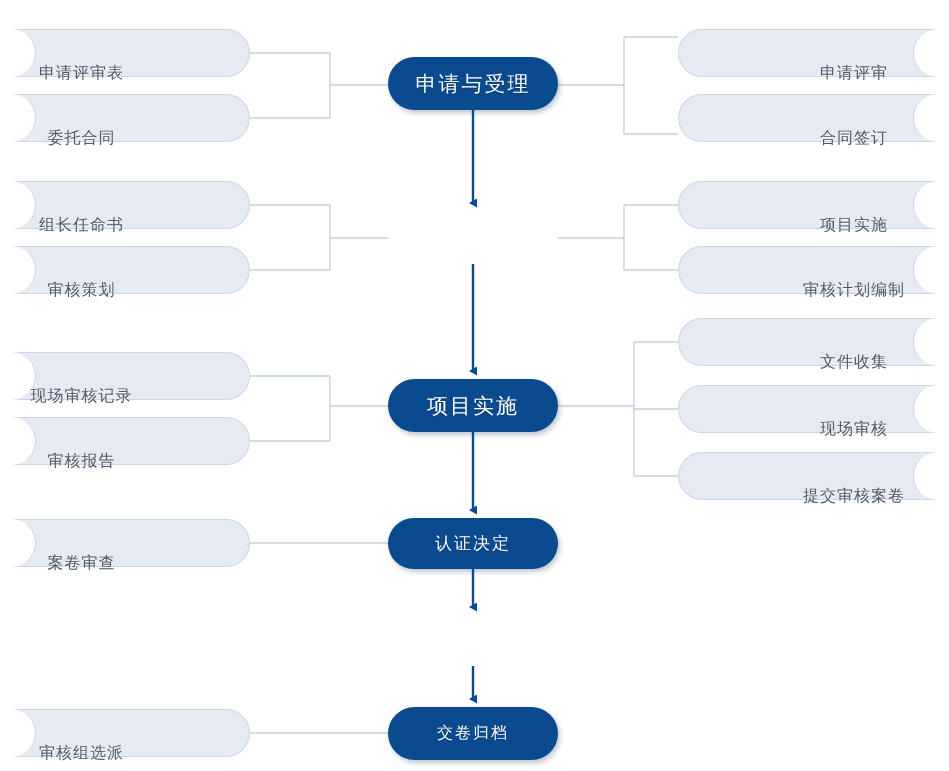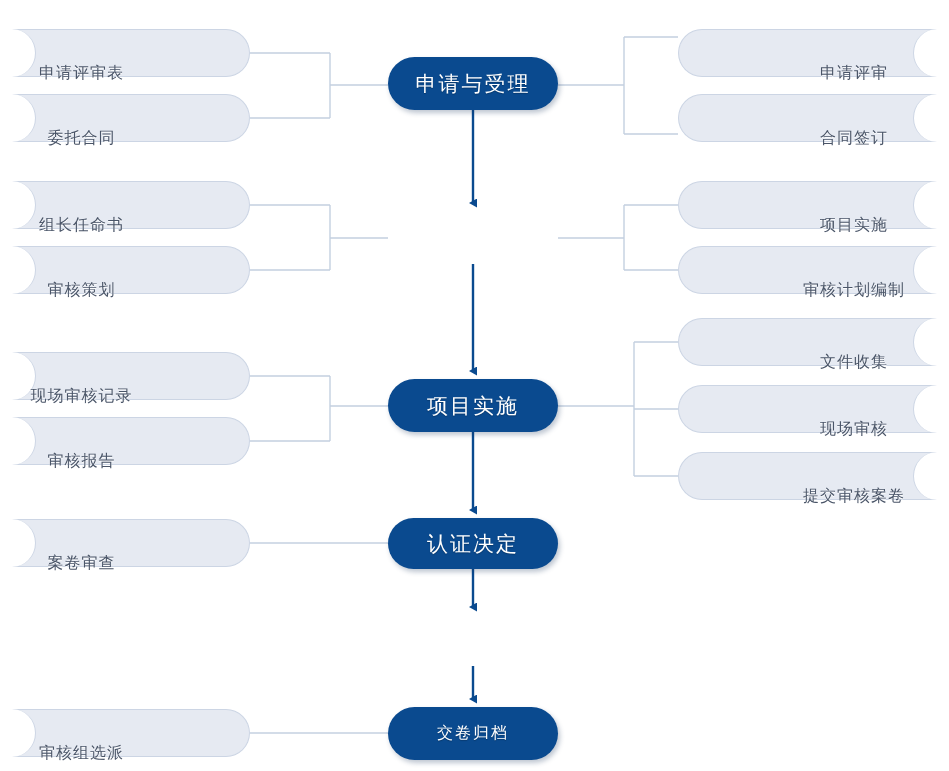--- a/index.html
+++ b/index.html
@@ -178,20 +178,20 @@
   <div class="pill right" style="left:678px;top:452px;width:311px;height:48px;">
     <span class="lbl">提交审核案卷</span>
   </div>
 
   <div class="stage-node" style="left:388px;top:57px;width:170px;height:53px;font-size:21px;">
     <span>申请与受理</span>
   </div>
   <div class="stage-node" style="left:388px;top:379px;width:170px;height:53px;font-size:21px;">
     <span>项目实施</span>
   </div>
-  <div class="stage-node" style="left:388px;top:518px;width:170px;height:51px;font-size:21px;text-align:right;">
+  <div class="stage-node" style="left:388px;top:518px;width:170px;height:51px;font-size:17px;text-align:right;">
     <span>认证决定</span>
   </div>
   <div class="stage-node" style="left:388px;top:707px;width:170px;height:53px;font-size:16px;">
     <span>交卷归档</span>
   </div>
 
 </div>
 
 </body></html>

